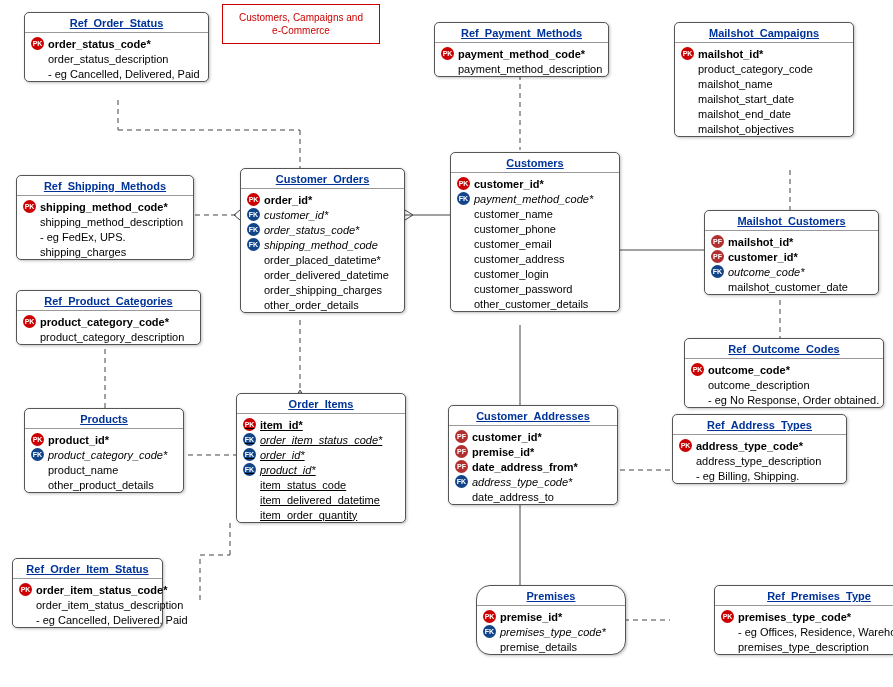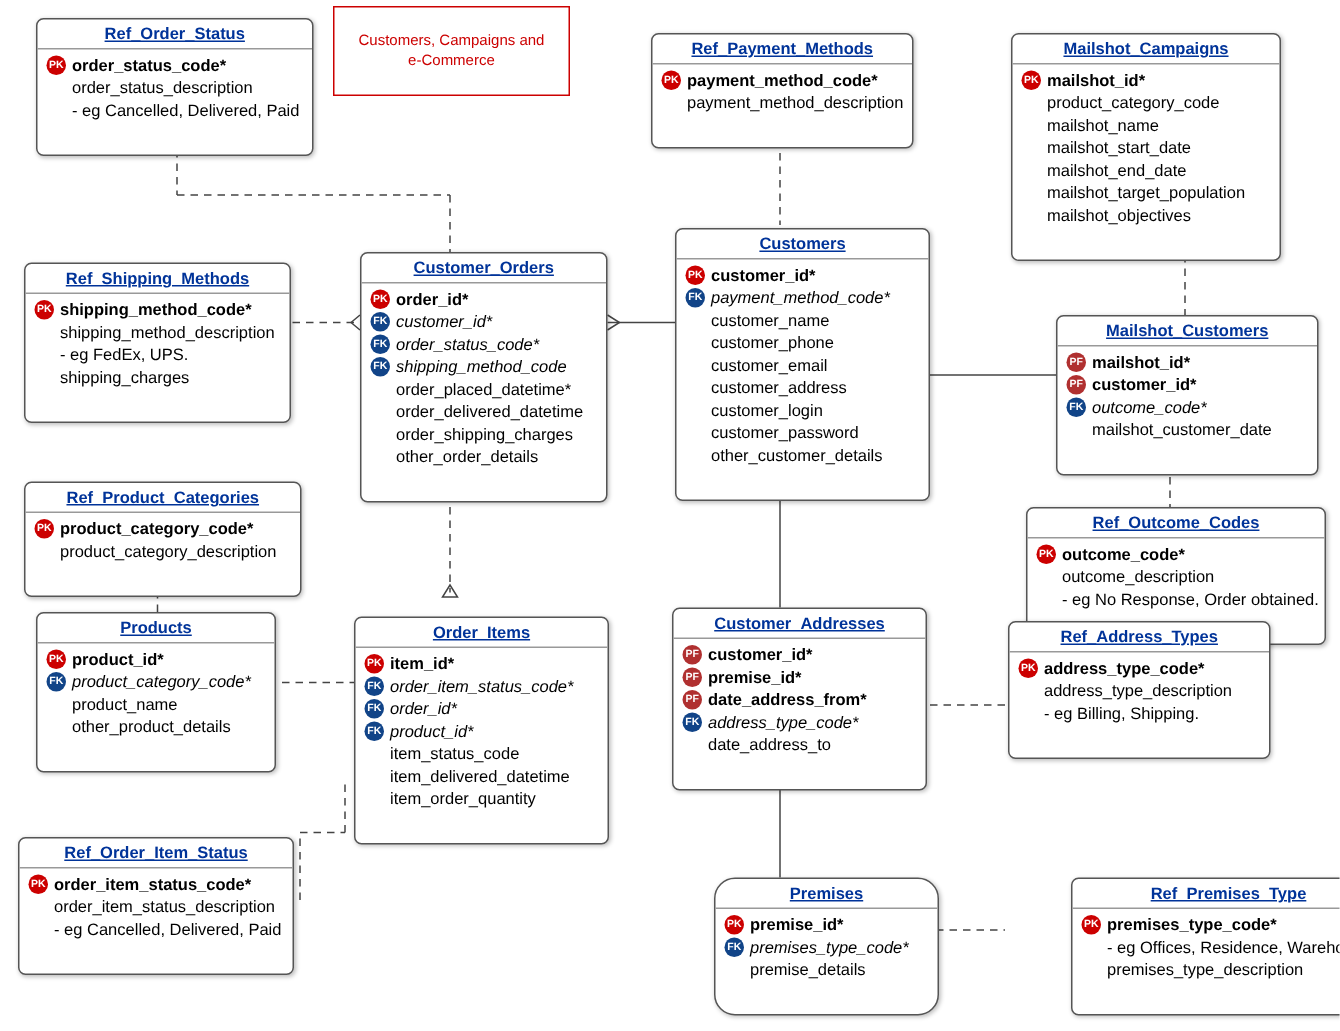--- a/index.html
+++ b/index.html
@@ -23,21 +23,21 @@
   }
   .entity .hdr {
     text-align: center;
     font-weight: bold;
     color: #003399;
     text-decoration: underline;
     padding: 4px 6px 3px;
     border-bottom: 1px solid #999;
     white-space: nowrap;
   }
-  .entity .rows { padding: 3px 6px 22px; }
+  .entity .rows { padding: 3px 6px 0; }
   .row {
     display: flex;
     align-items: center;
     gap: 4px;
     padding: 1px 0;
     white-space: nowrap;
   }
   .key {
     width: 13px; height: 13px;
     border-radius: 50%;
@@ -55,21 +55,21 @@
   .nokey { width: 13px; height: 13px; flex-shrink:0; }
   .em { font-style: italic; }
   .bold { font-weight: bold; }
   .legend {
     position: absolute;
     border: 1px solid #c00;
     background: #fff;
     color: #c00;
     text-align: center;
     font-size: 10px;
-    padding: 16px 16px;
+    padding: 6px 16px;
     line-height: 1.3;
   }
   svg.lines {
     position: absolute; inset: 0;
     width: 893px; height: 687px;
     pointer-events: none;
   }
   svg.lines line, svg.lines path {
     stroke: #444; stroke-width: 1; fill: none;
   }
@@ -168,24 +168,20 @@
       <div class="row">
         <span class="nokey"></span>
         <span>mailshot_start_date</span>
       </div>
       <div class="row">
         <span class="nokey"></span>
         <span>mailshot_end_date</span>
       </div>
       <div class="row">
         <span class="nokey"></span>
-        <span>mailshot_target_population</span>
-      </div>
-      <div class="row">
-        <span class="nokey"></span>
         <span>mailshot_objectives</span>
       </div>
     </div>
   </div>
 
 <div class="entity" style="left:16px; top:175px; width:178px;">
     <div class="hdr">Ref_Shipping_Methods</div>
     <div class="rows">
       <div class="row">
         <span class="key pk">PK</span>
@@ -298,21 +294,21 @@
         <span class="key fk">FK</span>
         <span class="em">outcome_code*</span>
       </div>
       <div class="row">
         <span class="nokey"></span>
         <span>mailshot_customer_date</span>
       </div>
     </div>
   </div>
 
-<div class="entity" style="left:16px; top:290px; width:185px;margin-top:31px;">
+<div class="entity" style="left:16px; top:290px; width:185px;">
     <div class="hdr">Ref_Product_Categories</div>
     <div class="rows">
       <div class="row">
         <span class="key pk">PK</span>
         <span class="bold">product_category_code*</span>
       </div>
       <div class="row">
         <span class="nokey"></span>
         <span>product_category_description</span>
       </div>
@@ -350,21 +346,21 @@
       <div class="row">
         <span class="nokey"></span>
         <span>product_name</span>
       </div>
       <div class="row">
         <span class="nokey"></span>
         <span>other_product_details</span>
       </div>
     </div>
   </div>
-<div class="entity" style="left:236px; top:411px; width:170px;">
+<div class="entity" style="left:236px; top:393px; width:170px;text-decoration:underline;">
     <div class="hdr">Order_Items</div>
     <div class="rows">
       <div class="row">
         <span class="key pk">PK</span>
         <span class="bold">item_id*</span>
       </div>
       <div class="row">
         <span class="key fk">FK</span>
         <span class="em">order_item_status_code*</span>
       </div>
@@ -426,21 +422,21 @@
         <span class="nokey"></span>
         <span>address_type_description</span>
       </div>
       <div class="row">
         <span class="nokey"></span>
         <span>- eg Billing, Shipping.</span>
       </div>
     </div>
   </div>
 
-<div class="entity" style="left:12px; top:558px; width:184px;">
+<div class="entity" style="left:12px; top:558px; width:151px;">
     <div class="hdr">Ref_Order_Item_Status</div>
     <div class="rows">
       <div class="row">
         <span class="key pk">PK</span>
         <span class="bold">order_item_status_code*</span>
       </div>
       <div class="row">
         <span class="nokey"></span>
         <span>order_item_status_description</span>
       </div>

